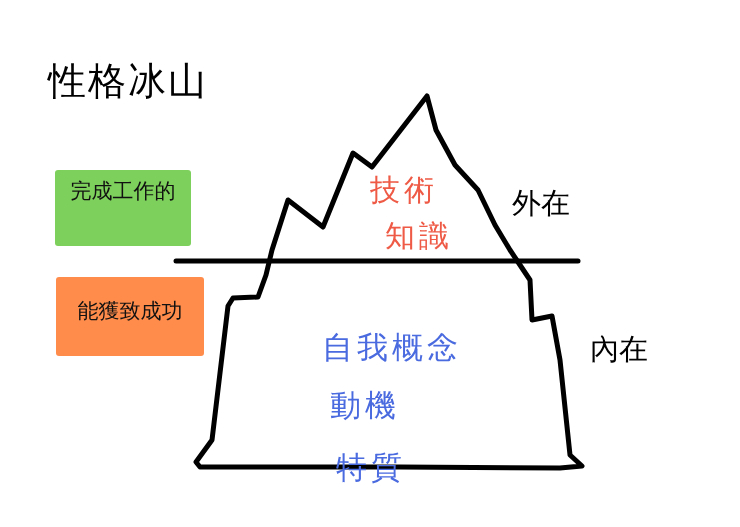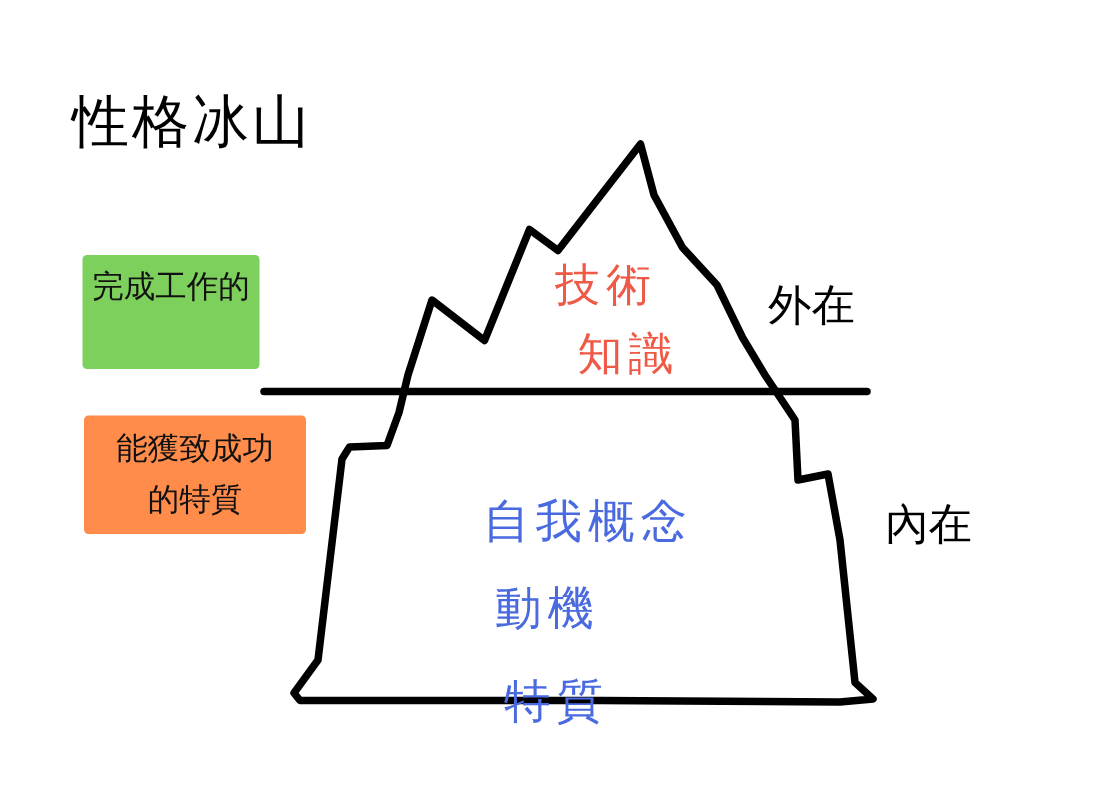--- a/index.html
+++ b/index.html
@@ -1,39 +1,38 @@
 <!DOCTYPE html>
 <html><head>
 <meta charset="utf-8">
 <style>
   html, body { margin: 0; padding: 0; background: #ffffff; }
   body { width: 740px; height: 527px; position: relative; overflow: hidden; font-family: "DejaVu Sans", sans-serif; }
   .title { position: absolute; left: 48px; top: 56px; font-size: 38px; font-weight: normal; color: #000; letter-spacing: 2px; }
   .box { position: absolute; border-radius: 3px; color: #111; font-size: 21px; line-height: 34px; text-align: center; font-family: "DejaVu Sans", sans-serif; }
-  .box.green { left: 55px; top: 170px; width: 118px; height: 76px; background: #7dd05b; padding-top: 4px; box-sizing: border-box; }
-  .box.orange { left: 56px; top: 277px; width: 148px; height: 79px; background: #ff8c4b; padding-top: 5px; box-sizing: border-box; }
+  .box.green { left: 55px; top: 170px; width: 136px; height: 76px; background: #7dd05b; padding-top: 4px; box-sizing: border-box; }
+  .box.orange { left: 56px; top: 277px; width: 148px; height: 79px; background: #ff8c4b; padding-top: 17px; box-sizing: border-box; }
   .box span { display: block; }
   svg.ice { position: absolute; left: 0; top: 0; }
   .lbl { position: absolute; font-size: 28px; font-family: Liberation Serif, serif; }
   .red { color: #ee5a45; font-size: 30px; letter-spacing: 4px; }
   .blue { color: #4a6ae0; font-size: 31px; letter-spacing: 4px; margin-top: 40px; }
   .black { color: #000; font-size: 29px; }
 </style>
 </head>
 <body>
 
 <div class="title">性格冰山</div>
 
 <div class="box green">
   <span>完成工作的</span>
 </div>
 
 <div class="box orange">
   <span>能獲致成功</span>
-  <span>的特質</span>
 </div>
 
 <svg class="ice" width="740" height="527">
   <path d="M 196 462 L 212 440 L 228 306 L 233 298 L 258 297 L 266 275 L 272 250 L 288 200 L 323 227 L 353 153 L 372 167 L 427 96 L 436 130 L 455 165 L 478 190 L 495 225 L 510 250 L 520 265 L 530 280 L 532 320 L 552 316 L 560 360 L 570 455 L 582 466 L 560 468 L 400 467 L 200 467 Z" fill="none" stroke="#000" stroke-width="5" stroke-linejoin="round" stroke-linecap="round"></path>
   <line x1="176" y1="261" x2="578" y2="261" stroke="#000" stroke-width="5" stroke-linecap="round"></line>
 </svg>
 
 <div class="lbl red" style="left:370px; top:170px;">技術</div>
 <div class="lbl red" style="left:385px; top:216px;">知識</div>
 

